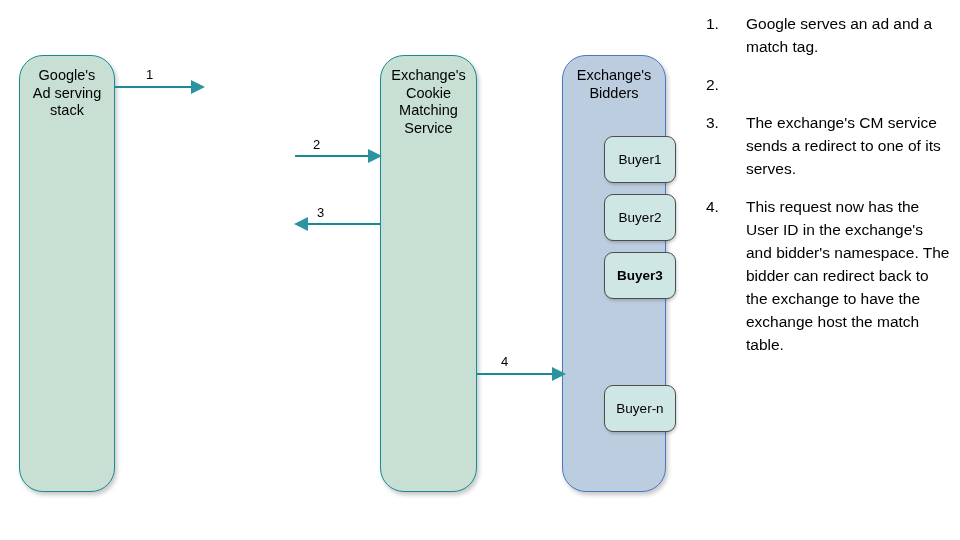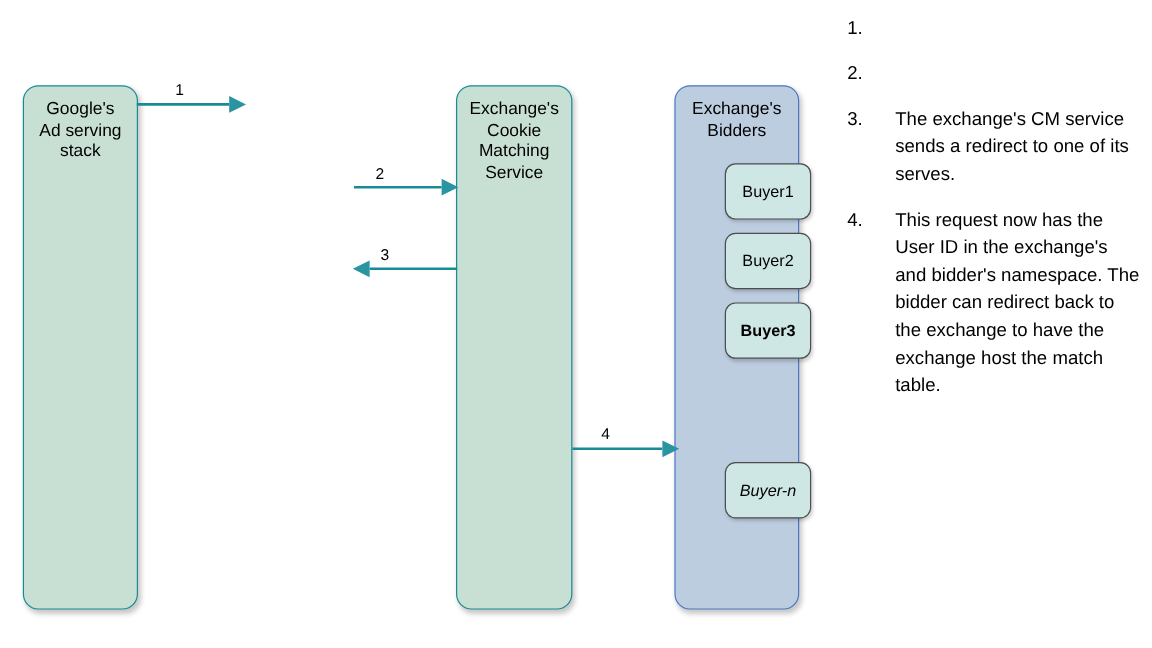--- a/index.html
+++ b/index.html
@@ -13,26 +13,25 @@
     height: 540px;
     background: #ffffff;
     overflow: hidden;
     font-family: "Liberation Sans", sans-serif;
     color: #000000;
   }
 
   
   .lane {
     position: absolute;
-    border-radius: 13px;
+    border-radius: 24px;
     box-sizing: border-box;
     box-shadow: 2px 3px 4px rgba(0,0,0,0.22);
     display: flex;
     justify-content: center;
-    margin-top: 16px;
   }
   .lane-label {
     margin-top: 11px;
     font-size: 14.5px;
     line-height: 17.5px;
     text-align: center;
     white-space: pre-line;
     color: #000;
     padding: 0 4px;
   }
@@ -67,21 +66,21 @@
     display: flex;
     align-items: center;
     justify-content: center;
     font-size: 13.5px;
     box-shadow: 1px 2px 3px rgba(0,0,0,0.18);
     margin-left: 28px;
   }
   #buyer-1 { top: 136px; }
   #buyer-2 { top: 194px; }
   #buyer-3 { top: 252px; font-weight: bold; }
-  #buyer-n { top: 385px; font-style: italic; }
+  #buyer-n { top: 385px; }
 
   
   .arrow-svg {
     position: absolute;
     overflow: visible;
   }
   .arrow-num {
     position: absolute;
     font-size: 13px;
     color: #000;
@@ -169,20 +168,21 @@
   <svg class="arrow-svg" style="left:476px; top:364px;" width="90" height="20">
     <line x1="1" y1="10" x2="76" y2="10" stroke="#1a8a96" stroke-width="2.2"></line>
     <polygon points="76,3 90,10 76,17" fill="#2a94a0"></polygon>
   </svg>
   <div class="arrow-num" style="left:501px; top:355px;">4</div>
 
   <div id="steps-list">
 
     <div class="step">
       <div class="step-num">1.</div>
+      <div class="step-text">Google serves an ad and a match tag.</div>
     </div>
 
     <div class="step">
       <div class="step-num">2.</div>
     </div>
 
     <div class="step">
       <div class="step-num">3.</div>
       <div class="step-text">The exchange's CM service sends a redirect to one of its serves.</div>
     </div>

